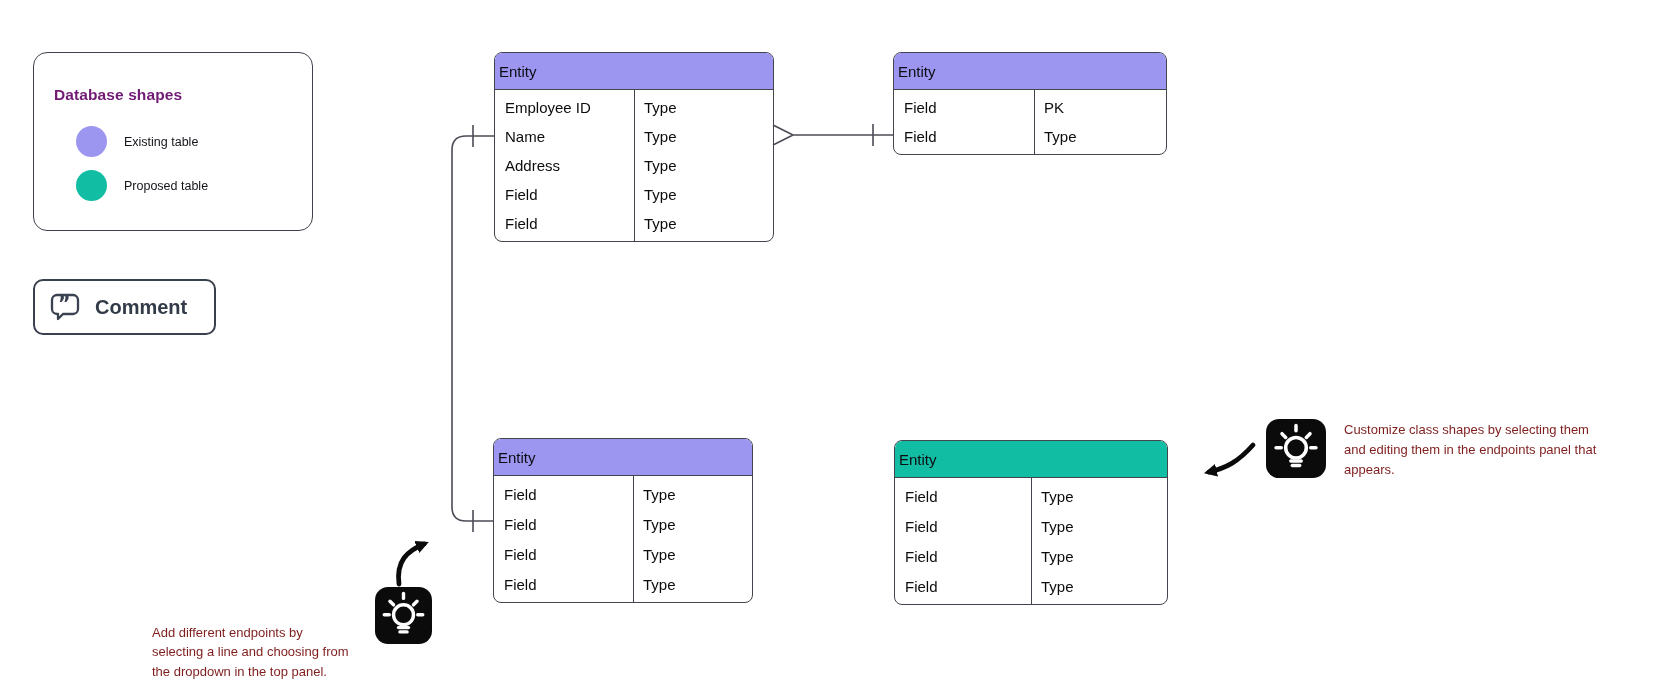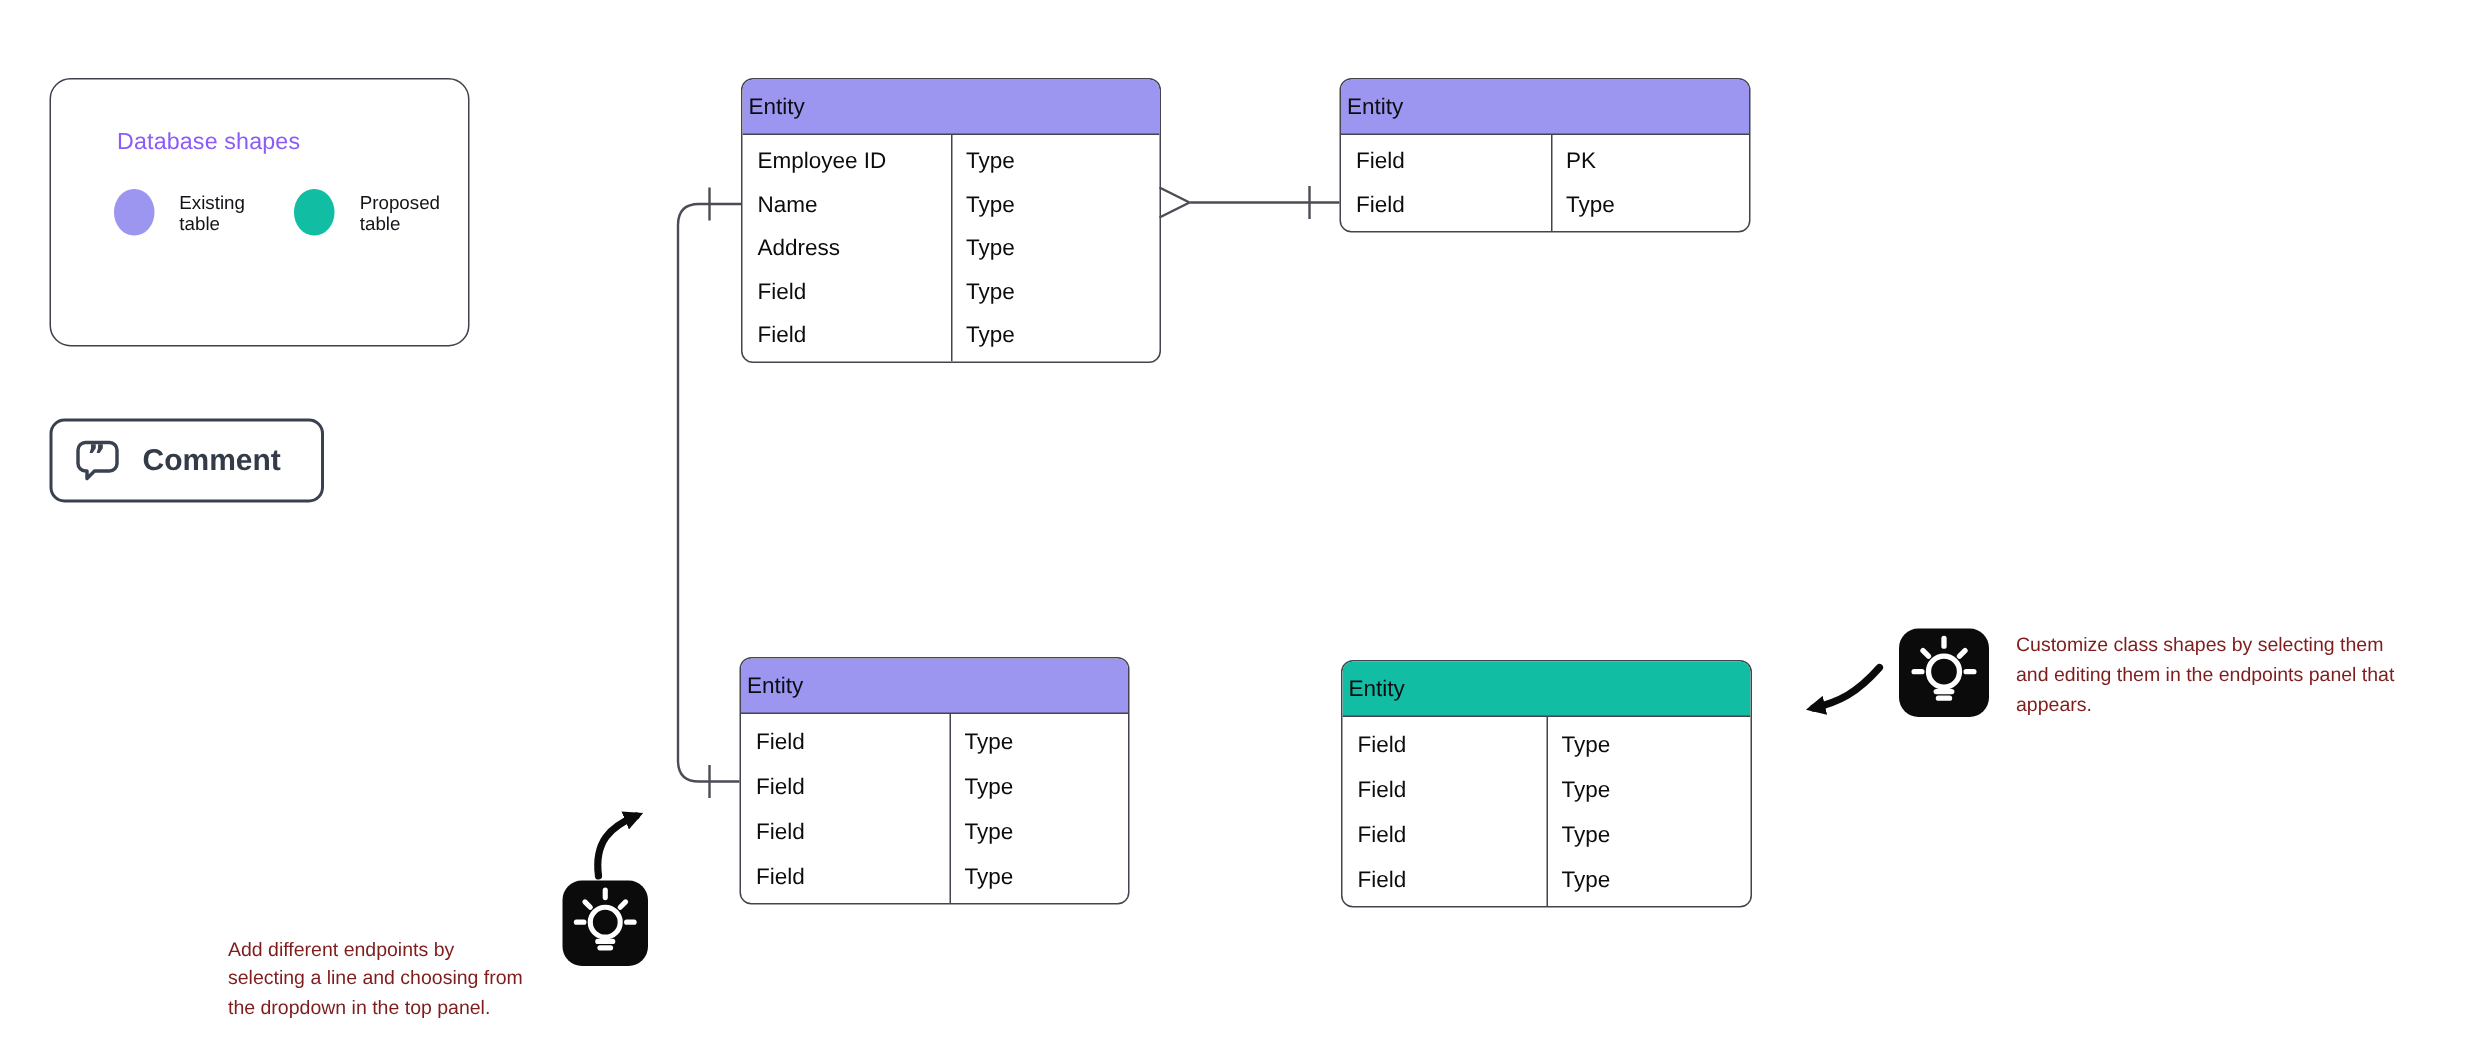--- a/index.html
+++ b/index.html
@@ -5,22 +5,22 @@
   html,body{margin:0;padding:0;background:#fff;}
   #canvas{
     position:relative;width:1659px;height:695px;background:#ffffff;
     font-family:"Liberation Sans","DejaVu Sans",sans-serif;overflow:hidden;
   }
   
   .legend{
     position:absolute;left:33px;top:52px;width:280px;height:179px;
     border:1.6px solid #40414c;border-radius:14px;background:#fff;box-sizing:border-box;
   }
-  .legend-title{margin:33px 0 0 44px;font-size:15.5px;font-weight:normal;color:#8b5cf6;letter-spacing:.1px;}
-  .legend-items{margin:22px 0 0 42px;display:flex;flex-direction:row;gap:13px;}
+  .legend-title{margin:33px 0 0 20px;font-size:15.5px;font-weight:bold;color:#701a75;letter-spacing:.1px;}
+  .legend-items{margin:22px 0 0 42px;display:flex;flex-direction:column;gap:13px;}
   .legend-item{display:flex;align-items:center;gap:17px;}
   .legend-swatch{width:31px;height:31px;border-radius:50%;}
   .legend-label{font-size:12.5px;color:#131419;}
   
   .comment-btn{
     position:absolute;left:33px;top:279px;width:183px;height:56px;box-sizing:border-box;
     border:2px solid #3a414e;border-radius:10px;background:#fff;
     display:flex;align-items:center;padding-left:15px;gap:15px;cursor:pointer;
   }
   .comment-label{font-size:20px;font-weight:bold;color:#333b49;}

